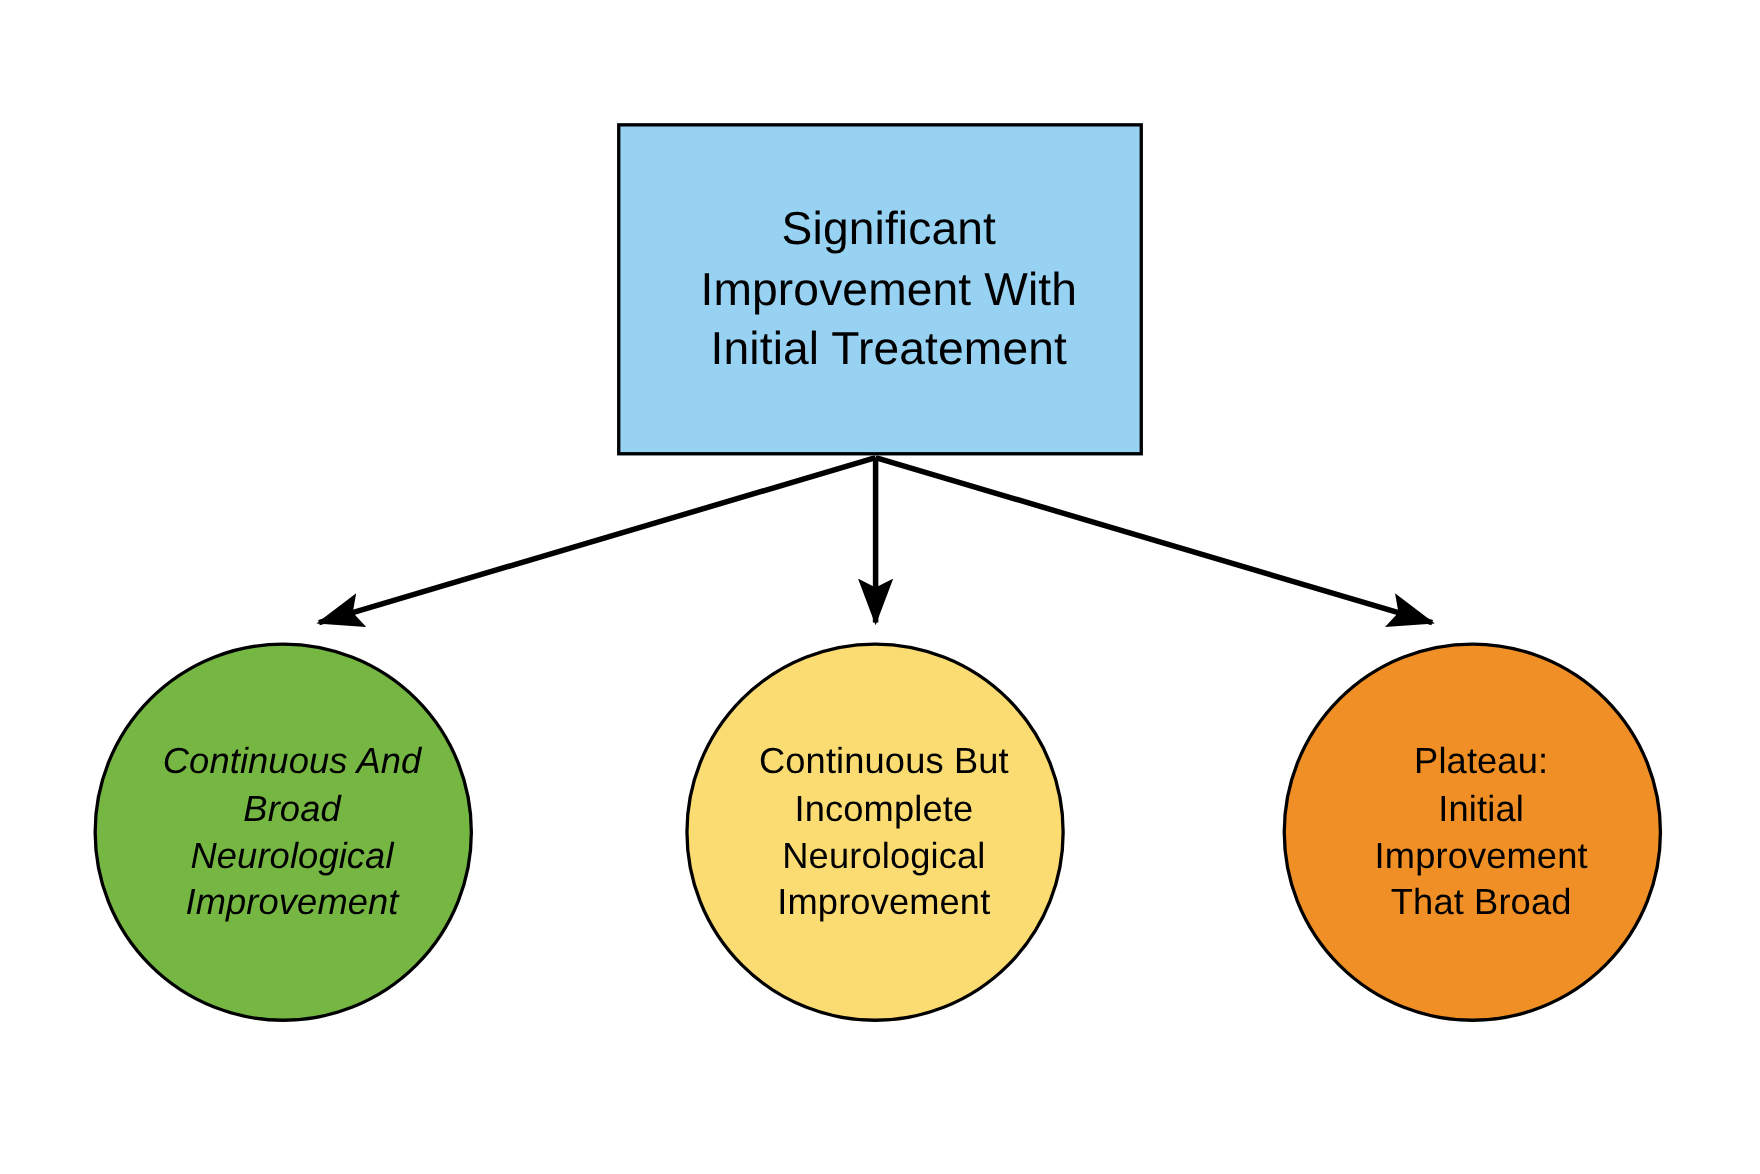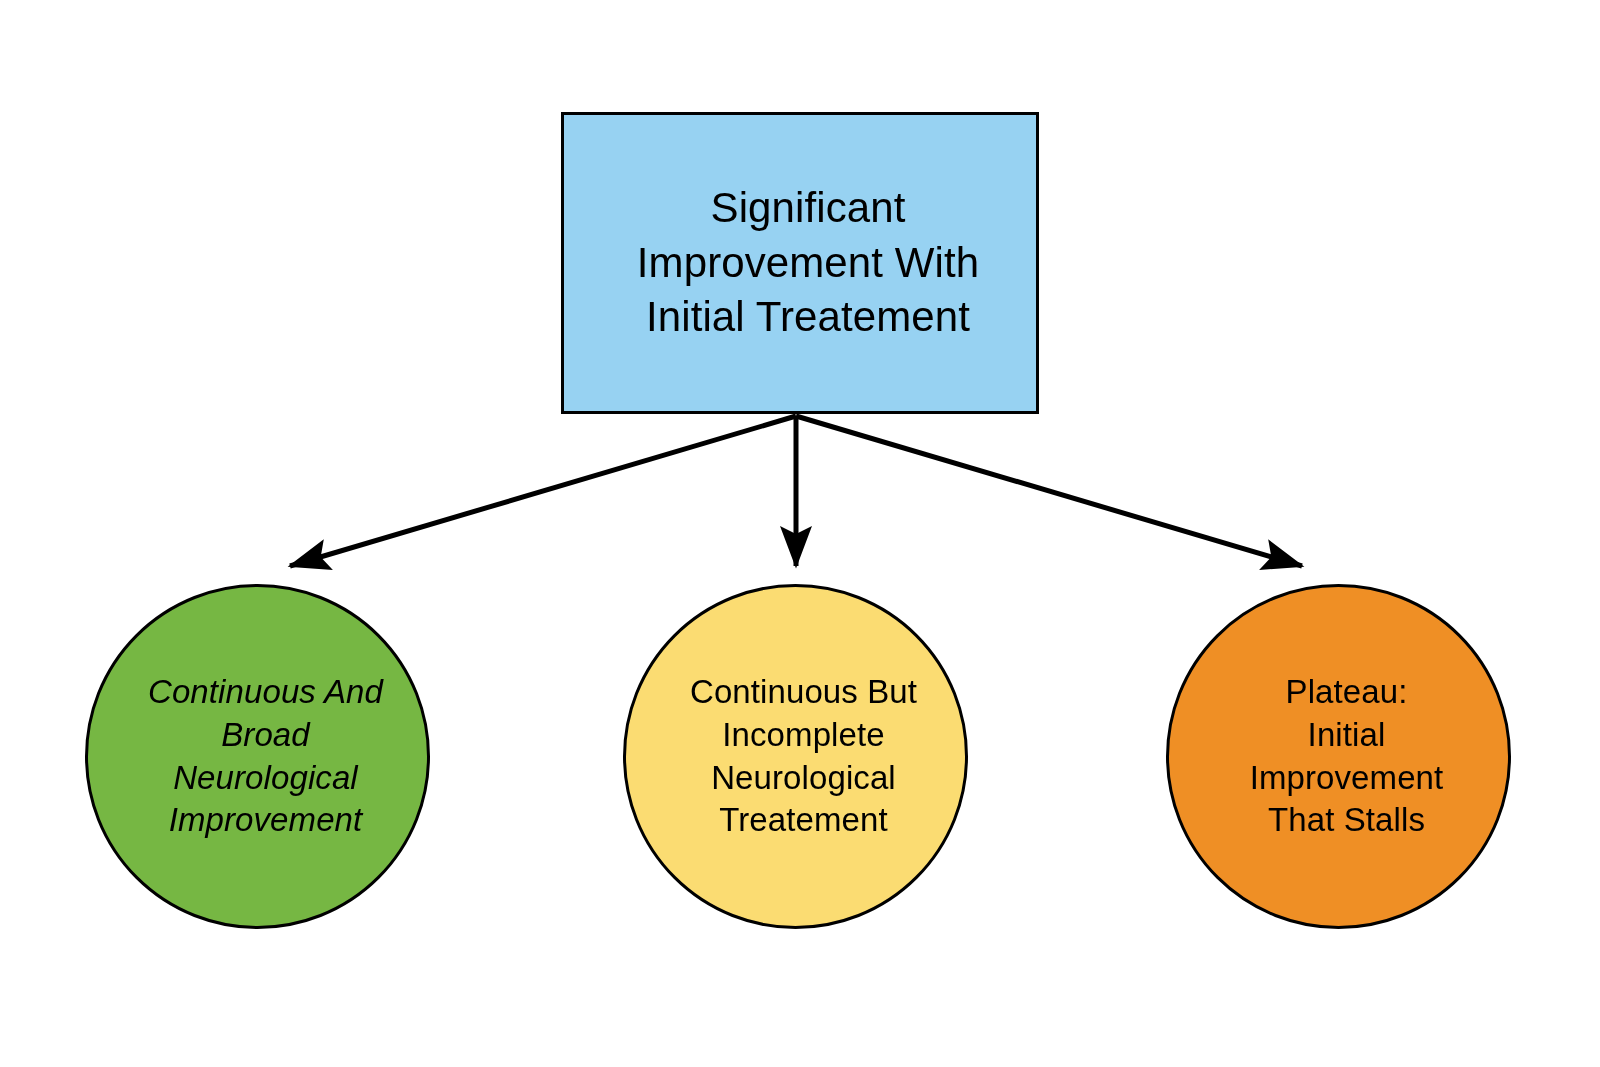--- a/index.html
+++ b/index.html
@@ -113,23 +113,23 @@
     <span class="label">Continuous And
 Broad
 Neurological
 Improvement</span>
   </div>
 
   <div class="node circle" id="node-yellow">
     <span class="label">Continuous But
 Incomplete
 Neurological
-Treatement</span>
+Improvement</span>
   </div>
 
   <div class="node circle" id="node-orange">
     <span class="label">Plateau:
 Initial
 Improvement
-That Stalls</span>
+That Broad</span>
   </div>
 
 </div>
 
 </body></html>

